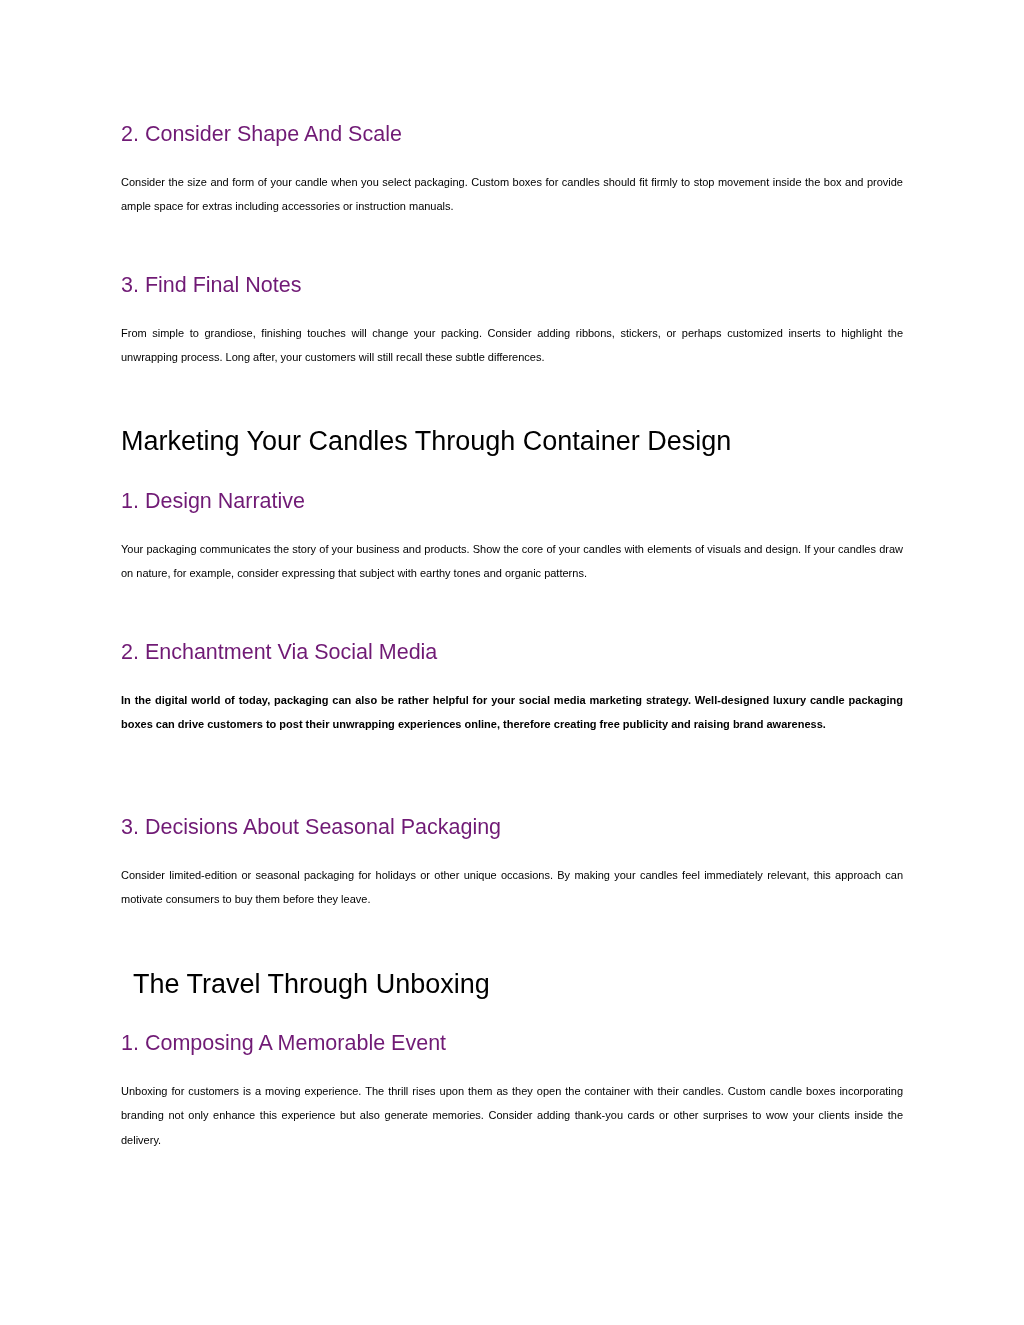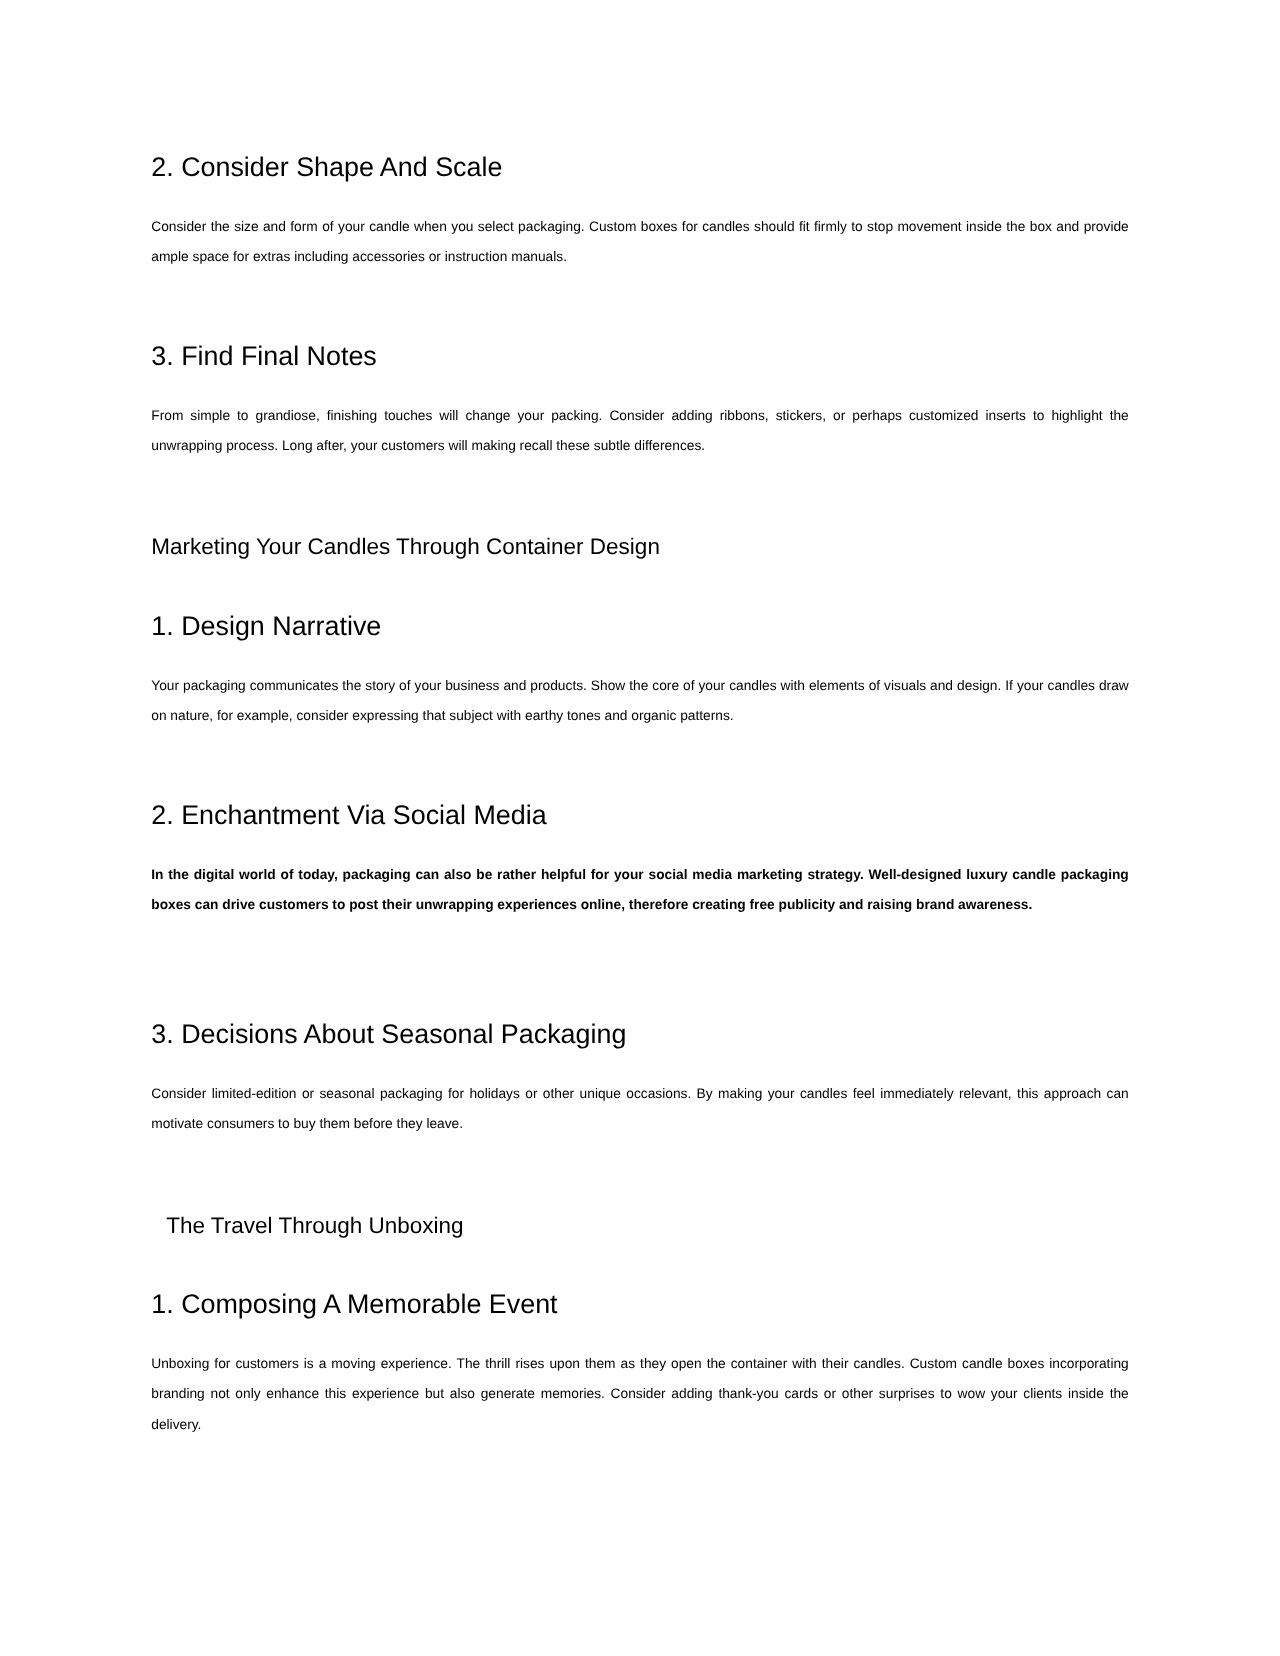--- a/index.html
+++ b/index.html
@@ -17,30 +17,30 @@
     .page {
       position: absolute;
       left: 121px;
       top: 0;
       width: 782px;
     }
     .h3 {
       position: absolute;
       left: 0;
       font-size: 21.5px;
-      color: #000000;
+      color: #701a75;
       font-weight: normal;
       margin: 0;
       white-space: nowrap;
       line-height: 1;
     }
     .h2 {
       position: absolute;
       left: 0;
-      font-size: 18px;
+      font-size: 27px;
       color: #000000;
       font-weight: normal;
       margin: 0;
       white-space: nowrap;
       line-height: 1;
     }
     .para {
       position: absolute;
       left: 0;
       width: 782px;
@@ -53,21 +53,21 @@
   </style>
 </head>
 <body>
 
 <div class="page">
 
   <h3 class="h3" style="top:124px;">2. Consider Shape And Scale</h3>
   <p class="para" style="top:170px;">Consider the size and form of your candle when you select packaging. Custom boxes for candles should fit firmly to stop movement inside the box and provide ample space for extras including accessories or instruction manuals.</p>
 
   <h3 class="h3" style="top:275px;">3. Find Final Notes</h3>
-  <p class="para" style="top:321px;">From simple to grandiose, finishing touches will change your packing. Consider adding ribbons, stickers, or perhaps customized inserts to highlight the unwrapping process. Long after, your customers will making recall these subtle differences.</p>
+  <p class="para" style="top:321px;">From simple to grandiose, finishing touches will change your packing. Consider adding ribbons, stickers, or perhaps customized inserts to highlight the unwrapping process. Long after, your customers will still recall these subtle differences.</p>
 
   <h2 class="h2" style="top:428px;">Marketing Your Candles Through Container Design</h2>
 
   <h3 class="h3" style="top:491px;">1. Design Narrative</h3>
   <p class="para" style="top:537px;">Your packaging communicates the story of your business and products. Show the core of your candles with elements of visuals and design. If your candles draw on nature, for example, consider expressing that subject with earthy tones and organic patterns.</p>
 
   <h3 class="h3" style="top:642px;">2. Enchantment Via Social Media</h3>
   <p class="para" style="top:688px;font-weight:bold;">In the digital world of today, packaging can also be rather helpful for your social media marketing strategy. Well-designed luxury candle packaging boxes can drive customers to post their unwrapping experiences online, therefore creating free publicity and raising brand awareness.</p>
 
   <h3 class="h3" style="top:817px;text-align:right;">3. Decisions About Seasonal Packaging</h3>

